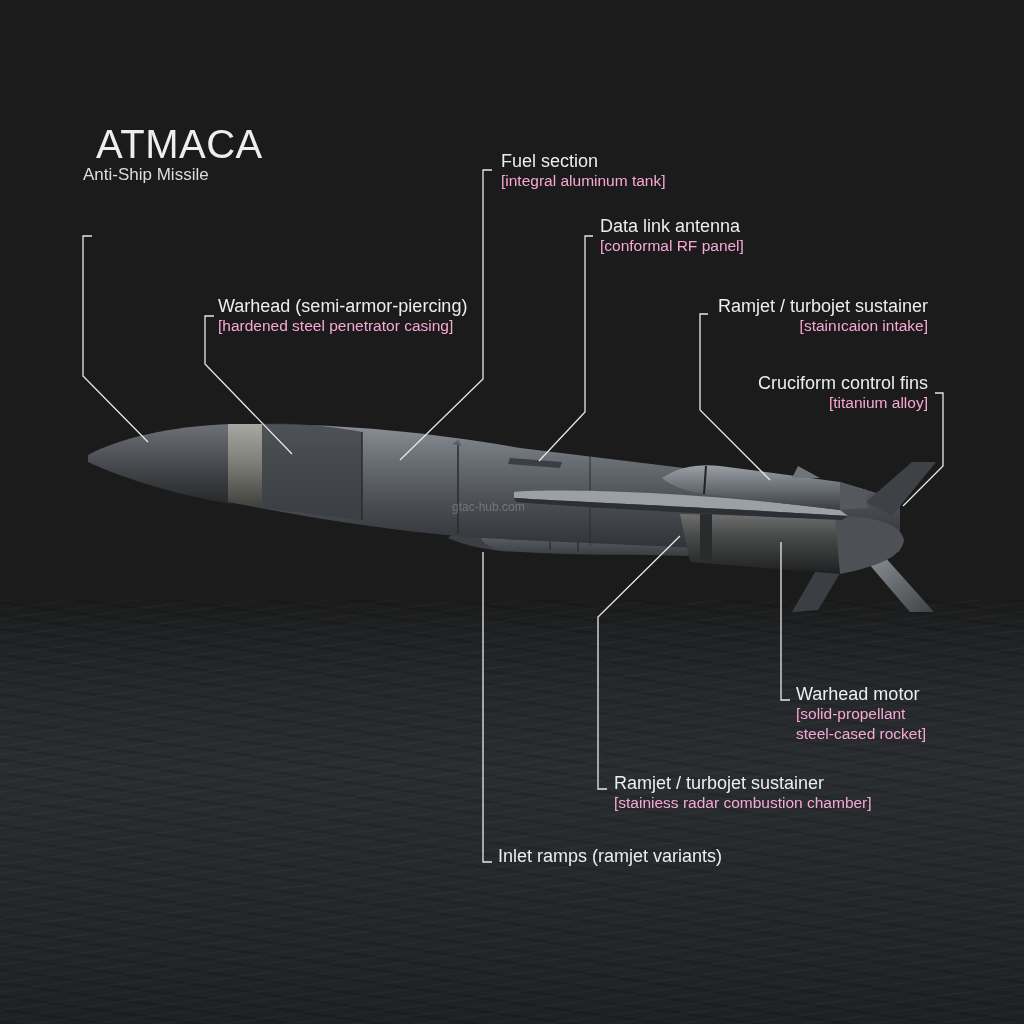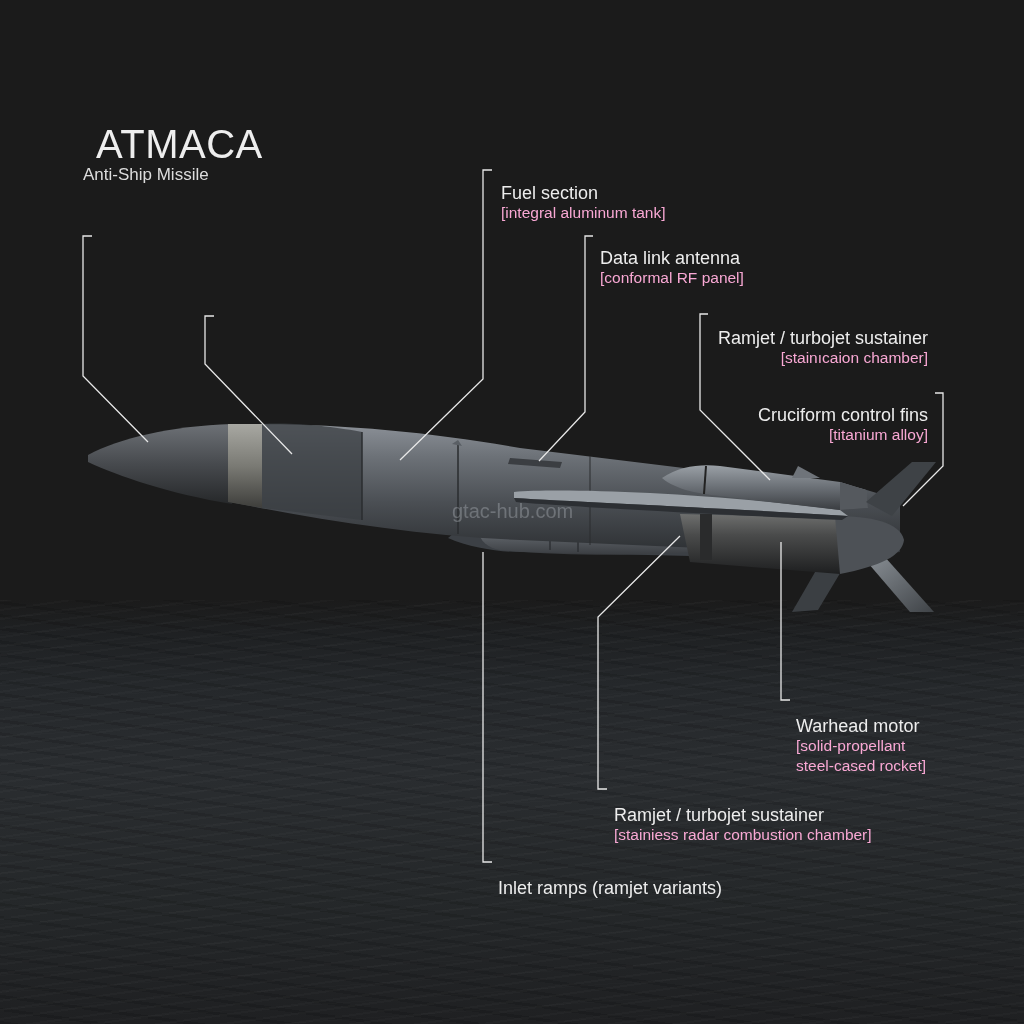--- a/index.html
+++ b/index.html
@@ -8,25 +8,25 @@
   .sea{position:absolute;left:0;top:600px;width:1024px;height:424px;
     background:linear-gradient(to bottom,#1b1b1b 0%,#1f2123 8%,#25282b 20%,#2a2d30 40%,#25282a 70%,#1f2022 100%);}
   .sea-waves{position:absolute;left:0;top:0;width:100%;height:100%;opacity:.55;
     background:
       repeating-linear-gradient(172deg,rgba(255,255,255,0.035) 0 2px,rgba(0,0,0,0) 2px 9px),
       repeating-linear-gradient(8deg,rgba(0,0,0,0.18) 0 3px,rgba(0,0,0,0) 3px 13px),
       repeating-linear-gradient(176deg,rgba(255,255,255,0.025) 0 1px,rgba(0,0,0,0) 1px 17px);}
   svg.art{position:absolute;left:0;top:0;}
   .title{position:absolute;left:96px;top:122px;font-size:40px;letter-spacing:0.5px;color:#eeeeee;line-height:44px;}
   .subtitle{position:absolute;left:83px;top:165px;font-size:17px;color:#dddddd;line-height:20px;}
-  .label{position:absolute;line-height:20px;margin-top:32px;}
+  .label{position:absolute;line-height:20px;}
   .label .name{display:block;font-size:18px;color:#ededed;white-space:nowrap;}
   .label .material{display:block;font-size:15.5px;color:#f9a8d4;white-space:nowrap;}
   .label.right{text-align:right;}
-  .watermark{position:absolute;left:452px;top:500px;font-size:20px;color:rgba(200,205,210,0.32);}
+  .watermark{position:absolute;left:452px;top:500px;font-size:12px;color:rgba(200,205,210,0.32);}
 </style>
 </head>
 <body>
 
 <div class="stage">
 
   <div class="sea">
     <div class="sea-waves"></div>
   </div>
 
@@ -128,34 +128,38 @@
       <polyline points="492,862 483,862 483,552"></polyline>
     </g>
   </svg>
 
   <div class="watermark">gtac-hub.com</div>
 
   <div class="title">ATMACA</div>
   <div class="subtitle">Anti-Ship Missile</div>
 
 
+  <div class="label" style="left:218px;top:296px;">
+    <span class="name">Warhead (semi-armor-piercing)</span>
+    <span class="material">[hardened steel penetrator casing]</span>
+  </div>
 
   <div class="label" style="left:501px;top:151px;">
     <span class="name">Fuel section</span>
     <span class="material">[integral aluminum tank]</span>
   </div>
 
   <div class="label" style="left:600px;top:216px;">
     <span class="name">Data link antenna</span>
     <span class="material">[conformal RF panel]</span>
   </div>
 
   <div class="label right" style="right:96px;top:296px;">
     <span class="name">Ramjet / turbojet sustainer</span>
-    <span class="material">[stainıcaion chamber]</span>
+    <span class="material">[stainıcaion intake]</span>
   </div>
 
   <div class="label right" style="right:96px;top:373px;">
     <span class="name">Cruciform control fins</span>
     <span class="material">[titanium alloy]</span>
   </div>
 
   <div class="label" style="left:796px;top:684px;">
     <span class="name">Warhead motor</span>
     <span class="material">[solid-propellant</span>

